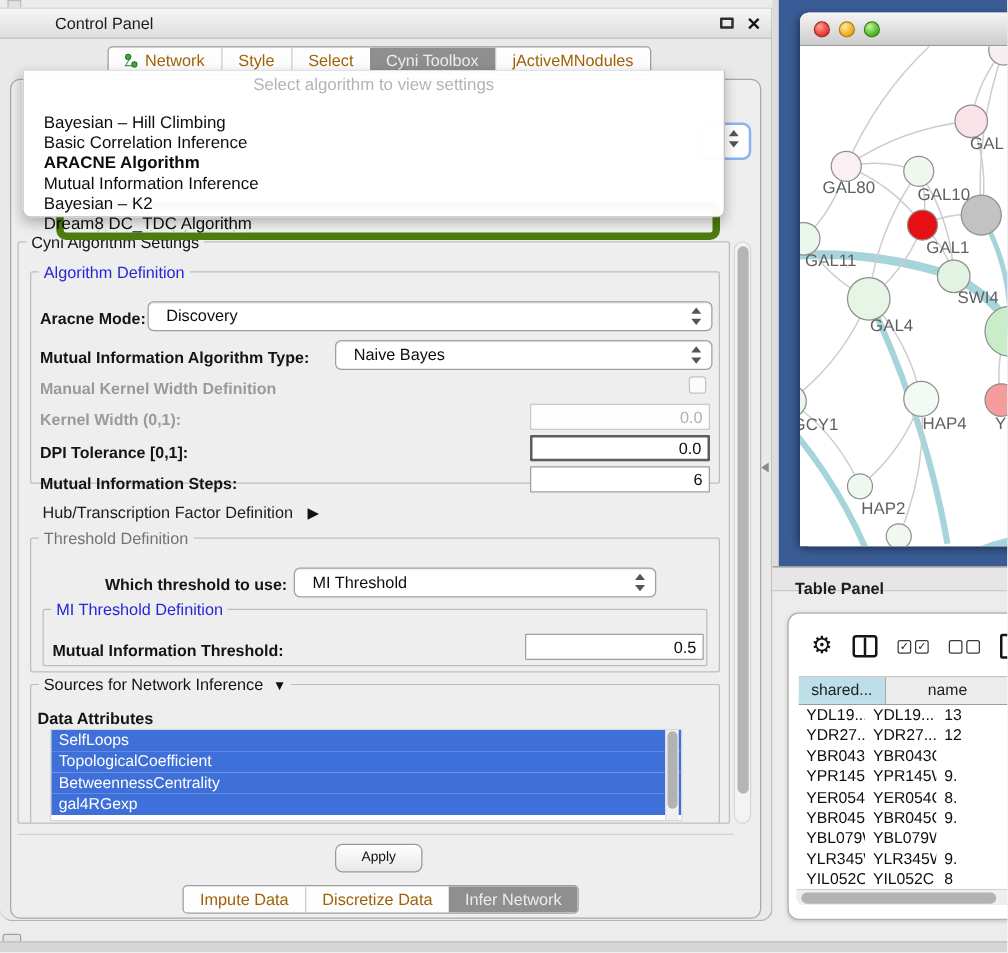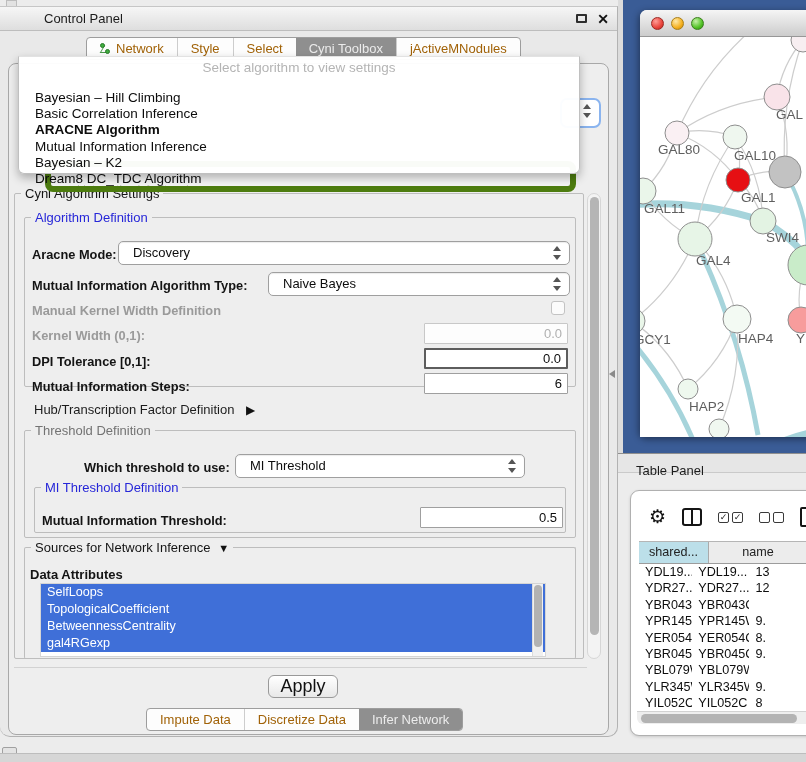--- a/index.html
+++ b/index.html
@@ -67,38 +67,38 @@
   .tri-right{display:inline-block;margin-left:8px;color:#111;font-size:12px;}
   .tri-down{display:inline-block;margin-left:4px;color:#111;font-size:11px;}
   .attr-list{position:absolute;left:40px;top:576px;width:506px;height:74px;background:#fff;border:1px solid #d5d5d5;
     list-style:none;margin:0;padding:0;overflow:hidden;}
   .attr-list li{background:#3f6fd8;color:#fff;font-size:12.6px;line-height:17px;padding-left:6px;}
   .list-scroll{position:absolute;left:532px;top:577px;width:11px;height:72px;background:#f0f0f0;border-left:1px solid #dcdcdc;}
   .list-scroll .thumb{position:absolute;left:1px;top:1px;width:8px;height:62px;border-radius:4px;background:#b2b2b2;}
   .settings-scroll{position:absolute;left:587px;top:186px;width:14px;height:466px;background:#f3f3f3;border:1px solid #d6d6d6;border-radius:7px;}
   .settings-scroll .thumb{position:absolute;left:1.5px;top:3px;width:9px;height:438px;border-radius:5px;background:#b5b5b5;}
   .apply-btn{position:absolute;left:268px;top:668px;width:70px;height:23px;border:1px solid #999;border-radius:6px;
-    background:linear-gradient(#ffffff,#e8e8e8);font-size:18px;text-align:center;line-height:21px;color:#111;}
+    background:linear-gradient(#ffffff,#e8e8e8);font-size:11px;text-align:center;line-height:21px;color:#111;}
   .sep-line{position:absolute;left:14px;top:660px;width:573px;height:1px;background:#d2d2d2;}
   
   .splitter{position:absolute;left:618px;top:0;width:5px;height:453px;background:#dcdcdc;}
   .splitter-arrow{position:absolute;left:609px;top:370px;width:0;height:0;
     border-top:4px solid transparent;border-bottom:4px solid transparent;border-right:6px solid #8a8a8a;}
   .desktop{position:absolute;left:623px;top:0;width:183px;height:453px;background:#3a5c96;}
   .net-window{position:absolute;left:17px;top:10px;width:180px;height:427px;background:#fff;border-radius:7px 0 0 7px;
     box-shadow:-1px 2px 7px rgba(0,0,0,0.45);}
   .net-titlebar{position:absolute;left:0;top:0;width:100%;height:27px;border-radius:7px 0 0 0;
     background:linear-gradient(#f5f5f5,#cccccc);border-bottom:1px solid #979797;}
   .light{position:absolute;top:7px;width:13px;height:13px;border-radius:50%;}
   .light.red{left:11px;background:radial-gradient(circle at 35% 30%,#ff9d96,#e9443c 60%,#b1251f);border:1px solid #9d2822;}
   .light.yellow{left:31px;background:radial-gradient(circle at 35% 30%,#ffe9a8,#f5b01f 60%,#c1820a);border:1px solid #a97f17;}
   .light.green{left:51px;background:radial-gradient(circle at 35% 30%,#c5f0a8,#52c226 60%,#2f8a12);border:1px solid #3a7f1c;}
   .net-canvas{position:absolute;left:0;top:27px;width:180px;height:400px;background:#fff;overflow:hidden;}
   .tp-strip{position:absolute;left:618px;top:453px;width:188px;height:20px;background:#e6e6e6;
-    border-top:1px solid #8f8f8f;border-bottom:1px solid #cacaca;}
+    border-top:1px solid #8f8f8f;border-bottom:1px solid #cacaca;font-weight:bold;}
   .tp-title{position:absolute;left:18px;top:0;line-height:34px;font-size:13px;color:#1d1d1d;}
   .table-window{position:absolute;left:630px;top:490px;width:200px;height:246px;background:#fff;
     border:1px solid #b0b0b0;border-radius:9px;box-shadow:0 1px 3px rgba(0,0,0,0.15);}
   .tp-toolbar{position:absolute;left:0;top:6px;width:100%;height:40px;display:flex;align-items:center;gap:16px;padding-left:18px;}
   .icon-gear{font-size:19px;color:#111;line-height:20px;}
   .icon-split{width:20px;height:18px;border:2px solid #151515;border-radius:3px;position:relative;}
   .icon-split:before{content:"";position:absolute;left:7px;top:0;width:2px;height:14px;background:#151515;}
   .chk-pair{display:flex;gap:3px;}
   .chk{width:11px;height:11px;border:1.6px solid #3a3a3a;border-radius:2px;font-size:9px;line-height:9px;text-align:center;color:#222;overflow:hidden;}
   .icon-page{width:16px;height:20px;border:2px solid #151515;border-radius:2px;background:#fff;position:relative;}

